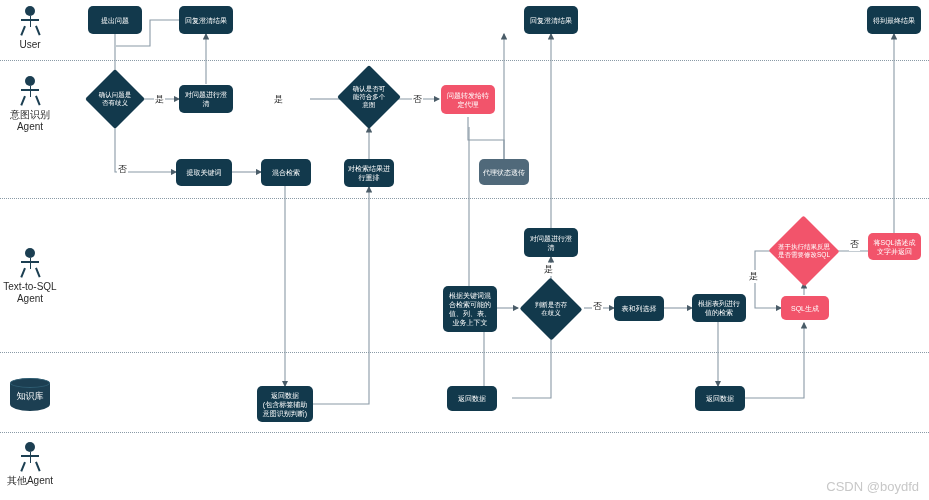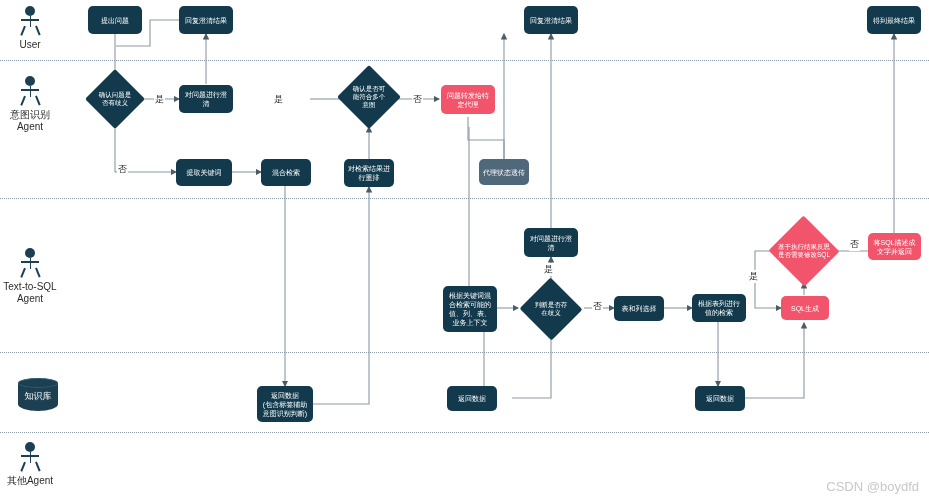--- a/index.html
+++ b/index.html
@@ -234,21 +234,21 @@
       <div class="actor-head"></div>
         <div class="actor-body"></div>
       <div class="actor-arms"></div>
         <div class="actor-leg-l"></div>
         <div class="actor-leg-r"></div>
     </div>
     <div class="actor-label">Text-to-SQL
 Agent</div>
   </div>
 
-  <div class="cylinder" style="left:10px; top:378px;margin-left:8px;">
+  <div class="cylinder" style="left:10px; top:378px;">
     <div class="cyl-body"></div>
     <div class="cyl-top"></div>
     <div class="cyl-text">知识库</div>
   </div>
 
   <div class="actor" style="left:-6px; top:442px;">
     <div class="actor-glyph">
       <div class="actor-head"></div>
         <div class="actor-body"></div>
       <div class="actor-arms"></div>

